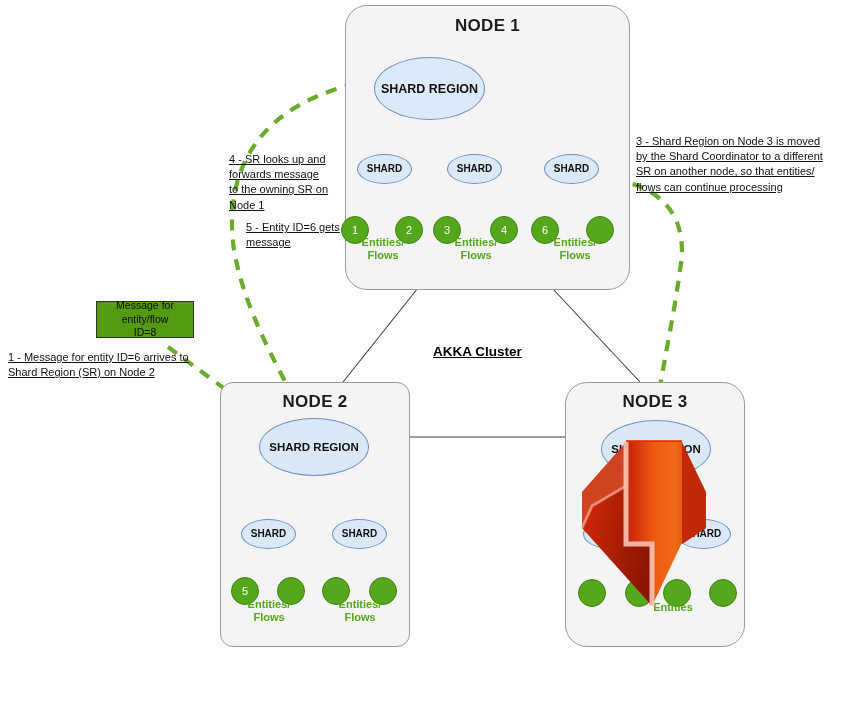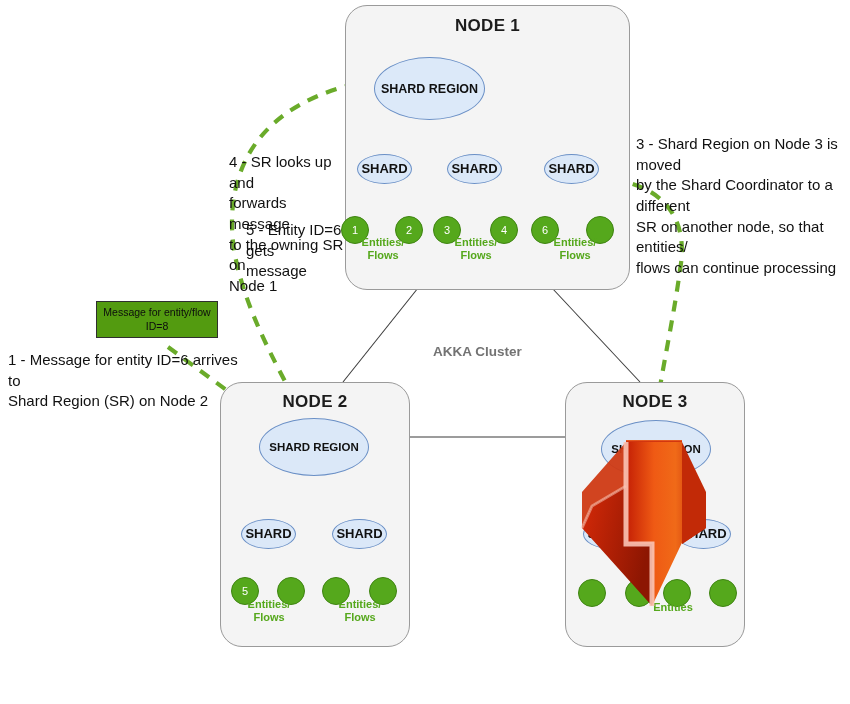--- a/index.html
+++ b/index.html
@@ -12,43 +12,43 @@
             border-radius:22px;box-sizing:border-box;}
   .node-title{position:absolute;width:100%;text-align:center;font-weight:bold;
               font-size:17px;color:#1c1c1c;letter-spacing:.3px;}
 
   .ell{position:absolute;box-sizing:border-box;border-radius:50%;
        background:#dbe8f8;border:1.3px solid #6b90c6;
        display:flex;align-items:center;justify-content:center;text-align:center;
        font-weight:bold;color:#111;line-height:1.12;}
   .ell.sr{font-size:12.5px;background:#dce9f9;}
   .ell.sr-small{font-size:11.5px;}
-  .ell.shard{font-size:13px;}
+  .ell.shard{font-size:10px;}
   .ell.coord{background:#1ba0e0;border:1.3px solid #1489c2;color:#ffffff;font-size:12.5px;}
 
   .entity{position:absolute;box-sizing:border-box;border-radius:50%;
           background:#55a81c;border:1px solid #3f8412;
           display:flex;align-items:center;justify-content:center;
           color:#ffffff;font-size:11px;font-weight:normal;}
   .ent-label{position:absolute;text-align:center;color:#55a81c;
              font-weight:bold;font-size:11px;line-height:1.15;width:70px;}
 
-  .akka{position:absolute;font-weight:bold;font-size:13.5px;color:#737373;}
+  .akka{position:absolute;font-weight:bold;font-size:13.5px;color:#000000;text-decoration:underline;}
 
   .msgbox{position:absolute;box-sizing:border-box;background:#539b10;
           border:1.4px solid #2f2f2f;color:#0d0d0d;font-size:10.5px;
           display:flex;align-items:center;justify-content:center;text-align:center;
           line-height:1.3;padding:2px 4px;}
 
   .downbox{position:absolute;box-sizing:border-box;background:#fa6a6a;
            border:1.5px solid #4a4a4a;color:#ffffff;font-weight:bold;font-size:14.5px;
            display:flex;align-items:center;justify-content:center;text-align:center;
            line-height:1.25;padding:2px 6px;z-index:7;}
 
-  .note{position:absolute;font-size:15px;color:#111;line-height:1.38;}
+  .note{position:absolute;font-size:11px;color:#111;line-height:1.38;text-decoration:underline;}
 
   #redarrow{position:absolute;z-index:6;pointer-events:none;}
 </style>
 </head>
 <body>
 
 <div id="stage">
 
   <svg id="wires" viewBox="0 0 850 704">
     <defs>
@@ -151,21 +151,21 @@
     <span>4</span>
     </div>
   <div class="ent-label" style="left:441px;top:236px;">Entities/<br>Flows</div>
 
   <div class="entity" style="left:531px;top:216px;width:28px;height:28px;">
     <span>6</span>
     </div>
   <div class="entity" style="left:586px;top:216px;width:28px;height:28px;"></div>
   <div class="ent-label" style="left:540px;top:236px;">Entities/<br>Flows</div>
 
-  <div class="node-box" style="left:220px;top:382px;width:190px;height:265px;">
+  <div class="node-box" style="left:220px;top:382px;width:190px;height:265px;border-radius:13px;">
     <div class="node-title" style="top:9px;">NODE 2</div>
   </div>
 
   <div class="ell sr-small" style="left:259px;top:418px;width:110px;height:58px;">
     <span>SHARD REGION</span>
   </div>
 
   <div class="ell shard" style="left:241px;top:519px;width:55px;height:30px;">
     <span>SHARD</span>
   </div>
@@ -210,21 +210,21 @@
     <polygon points="48,14 104,14 104,12 48,12" fill="url(#redGradTop)"></polygon>
     <polygon points="48,14 104,14 104,116 128,100 128,64 74,178 74,116 48,116" fill="url(#redGrad)"></polygon>
     <polygon points="104,14 104,116 128,100 128,64" fill="#c22a07"></polygon>
     <polyline points="48,14 48,116 74,116 74,178" fill="none" stroke="#f9c4b5" stroke-width="5" opacity="0.9"></polyline>
     <polyline points="4,100 14,78 48,58" fill="none" stroke="#f9c4b5" stroke-width="3" opacity="0.55"></polyline>
   </svg>
 
 
   <div class="akka" style="left:433px;top:344px;">AKKA Cluster</div>
 
-  <div class="msgbox" style="left:96px;top:301px;width:122px;height:37px;">
+  <div class="msgbox" style="left:96px;top:301px;width:98px;height:37px;">
     <span>
       <span>Message for entity/flow</span><br>
       <span>ID=8</span>
     </span>
   </div>
 
   <div class="note" style="left:8px;top:350px;width:235px;white-space:pre-line;">1 - Message for entity ID=6 arrives to
 Shard Region (SR) on Node 2</div>
 
 

